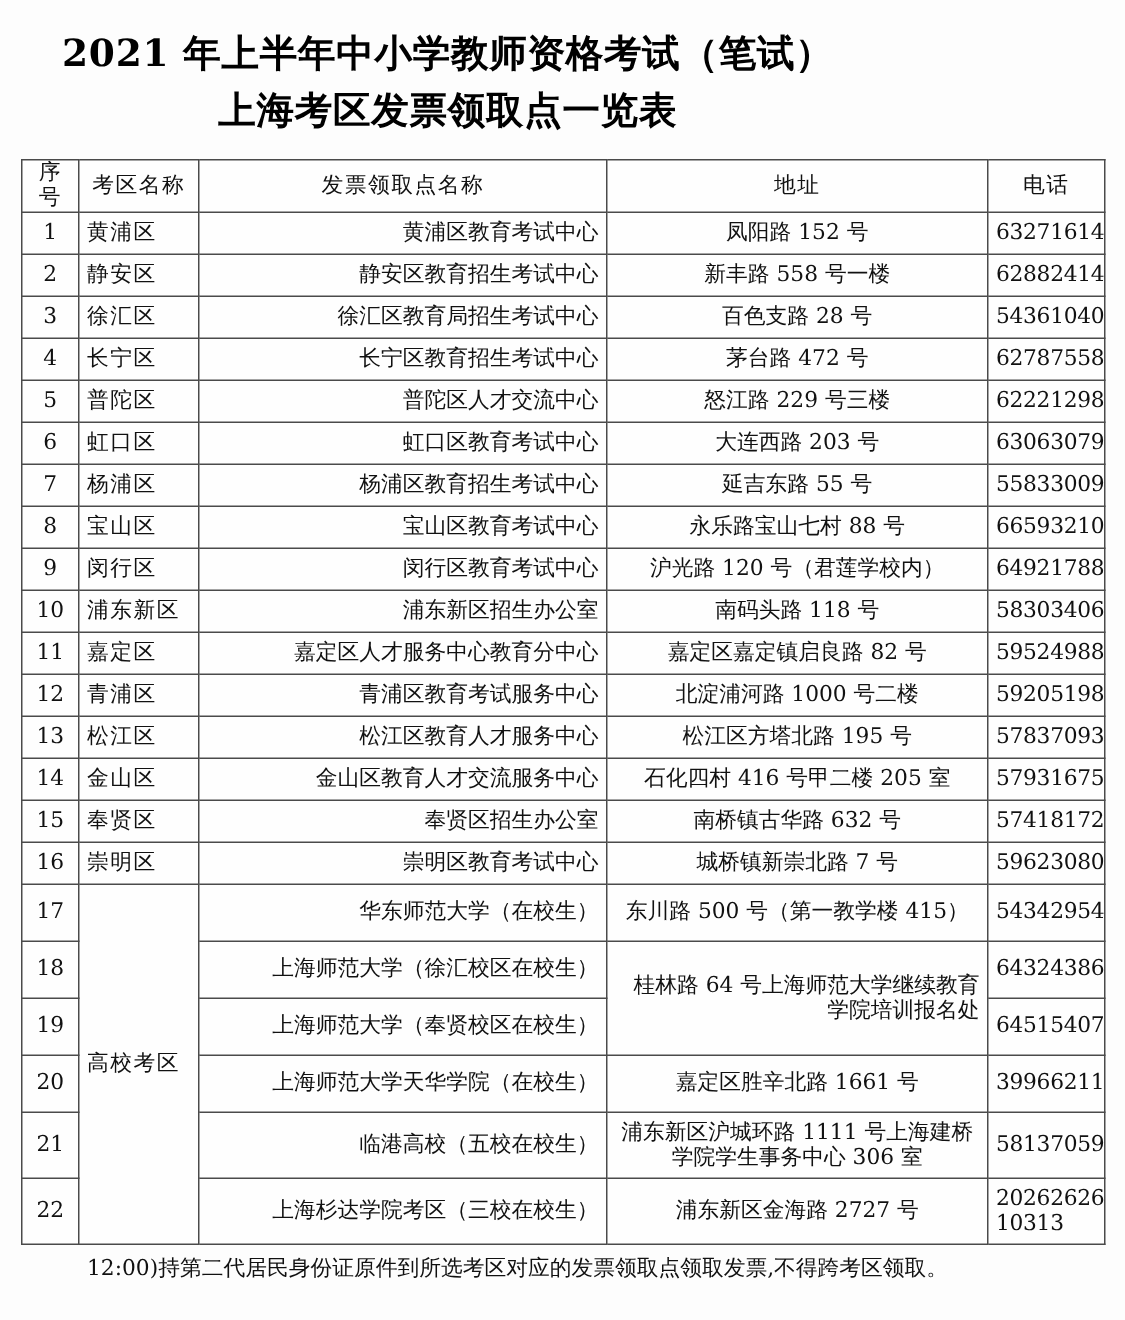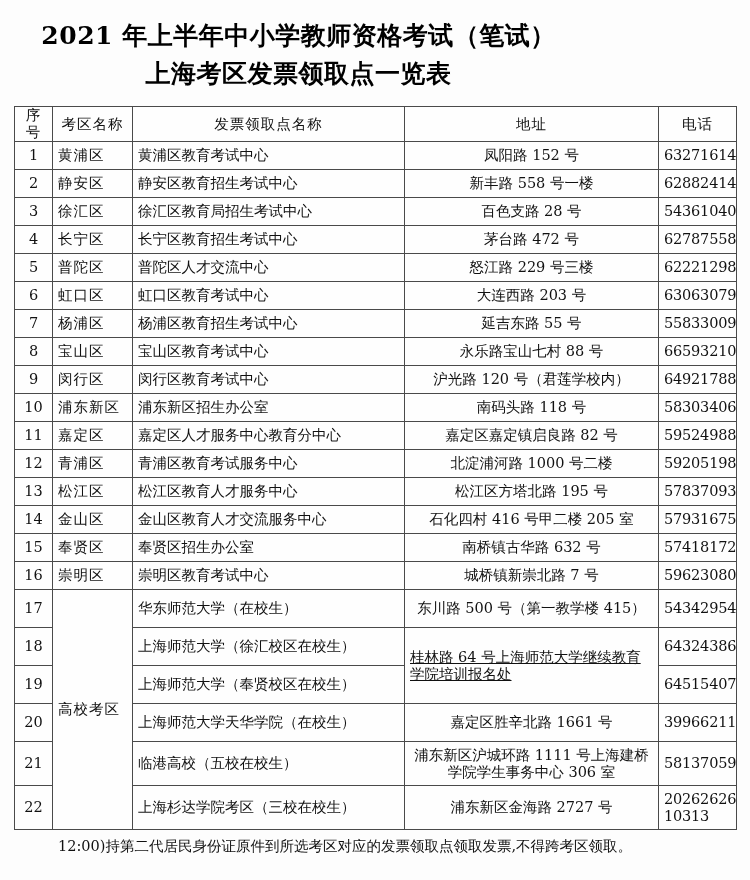--- a/index.html
+++ b/index.html
@@ -78,33 +78,32 @@
   td.zone {
     text-align: left;
     letter-spacing: 1px;
   }
   td.zone-merged {
     text-align: left;
     vertical-align: middle;
     letter-spacing: 1px;
   }
   td.name {
-    text-align: left;
+    text-align: right;
     padding-left: 5px;
   }
   td.addr {
     text-align: center;
     padding-left: 5px;
   }
   td.addr-merged {
-    text-align: left;
+    text-align: right;
     vertical-align: middle;
     padding-left: 5px;
     line-height: 19px;
-    text-decoration: underline;
   }
   td.tel {
     font-family: "DejaVu Serif", "Liberation Serif", serif;
     font-size: 14.5px;
     letter-spacing: -0.2px;
   }
   td.tel .tel-stack {
     display: block;
     line-height: 17px;
   }

